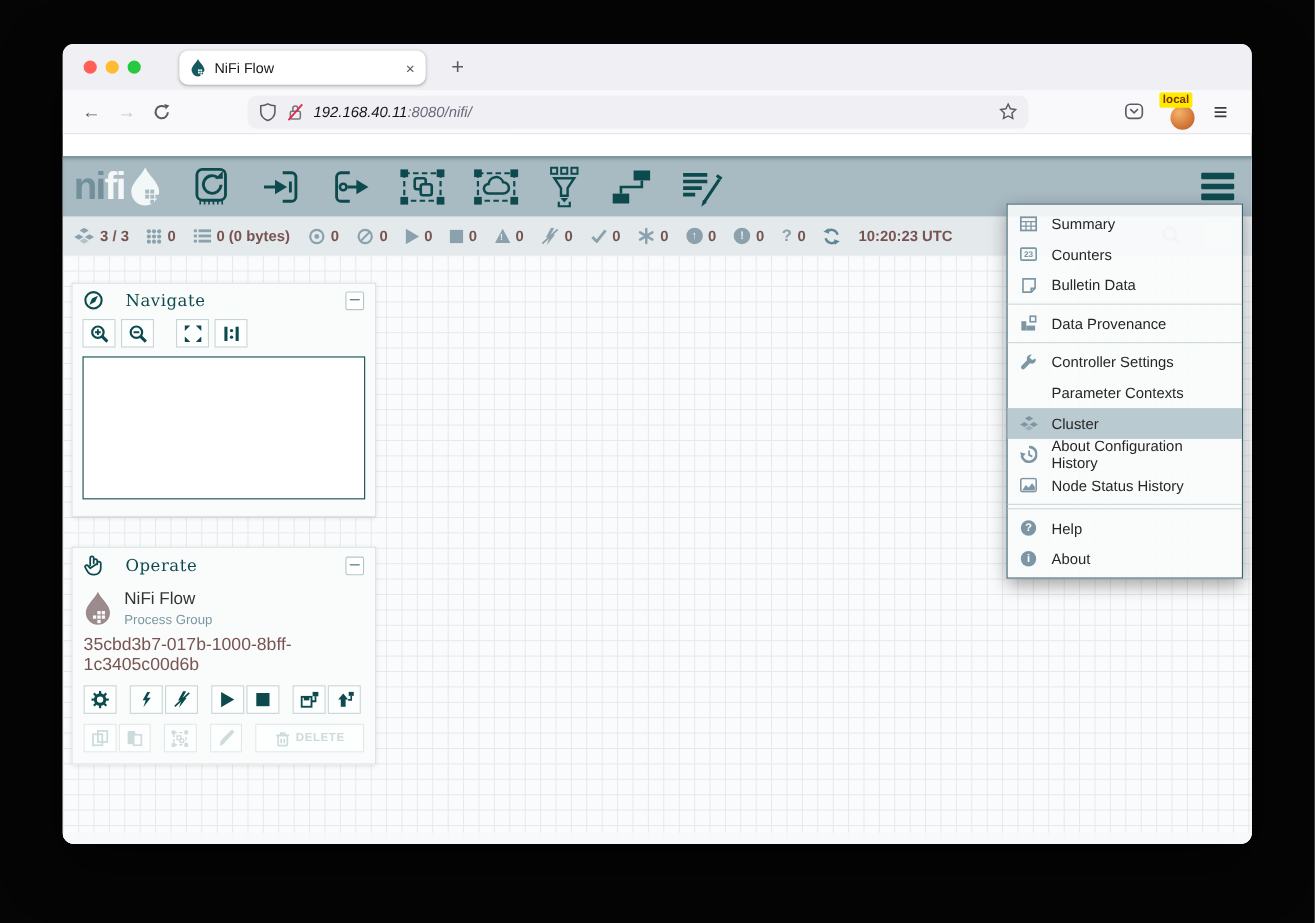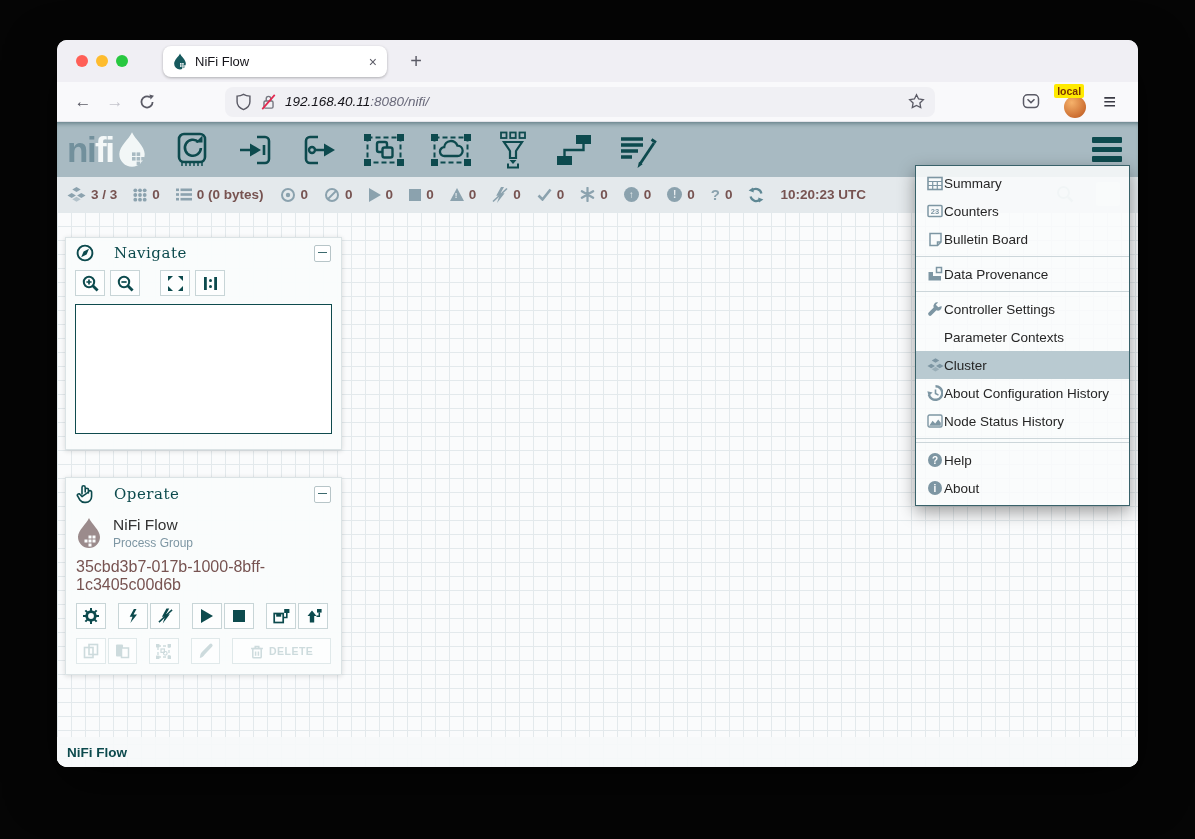--- a/index.html
+++ b/index.html
@@ -19,21 +19,21 @@
   .urlbar{margin-left:62px;width:710px;height:30px;background:#f0f0f4;border-radius:8px;display:flex;align-items:center;padding:0 10px;gap:8px;box-sizing:border-box;font-style:italic;}
   .urltext{font-size:13.5px;color:#15141a;}
   .urltext .dim{color:#69697a;}
   .spacer{flex:1;}
   .avatar{position:relative;width:28px;height:32px;margin-left:14px;}
   .avatar .face{position:absolute;left:3px;bottom:0;width:22px;height:22px;border-radius:50%;background:radial-gradient(circle at 35% 30%,#f6b26b,#cd6f32 70%,#a85522);}
   .avatar .badge{position:absolute;left:-7px;top:-2px;background:#ffea00;color:#7a3300;font:700 10.5px/14px "Liberation Sans",sans-serif;padding:0 3px;border-radius:2px;}
   .hamb-ff{margin:0 12px 0 14px;font-size:22px;color:#3a3a44;cursor:pointer;}
   
   .nifi{position:relative;height:645px;background:#fafbfc;}
-  .nf-toolbar{height:55px;background:#a8bac2;display:flex;align-items:center;padding-left:10px;gap:25px;box-shadow:inset 0 4px 5px -3px rgba(15,55,60,.55);box-sizing:border-box;}
+  .nf-toolbar{height:55px;background:#a8bac2;display:flex;align-items:center;padding-left:10px;gap:25px;box-shadow:inset 0 4px 5px -3px rgba(15,55,60,.55);box-sizing:border-box;margin-top:20px;}
   .logo{display:flex;align-items:center;cursor:default;}
   .logo .ltxt{font-size:35px;font-weight:800;letter-spacing:-1.5px;line-height:1;}
   .logo .ni{color:#72909c;} .logo .fi{color:#f4f8f8;}
   .tb-icn{color:#0d4a4e;display:flex;cursor:grab;}
   .nf-hamburger{margin-left:auto;margin-right:16px;display:flex;flex-direction:column;gap:4px;cursor:pointer;}
   .nf-hamburger i{display:block;width:30px;height:5.5px;background:#0d4a4e;border-radius:1px;}
   .statusbar{height:35px;background:#e4e9ec;display:flex;align-items:center;padding:0 10px;gap:16px;font-weight:700;font-size:13.5px;color:#775351;position:relative;box-sizing:border-box;}
   .sitem{display:flex;align-items:center;gap:5px;color:#775351;}
   .sic{color:#8ba2ae;display:flex;align-items:center;}
   .play{width:0;height:0;border-left:12px solid #8ba2ae;border-top:7px solid transparent;border-bottom:7px solid transparent;}
@@ -61,21 +61,21 @@
   .pgrow{display:flex;align-items:center;gap:11px;padding:8px 10px 0;}
   .pgname{font-size:15.5px;color:#333;}
   .pgtype{font-size:12px;color:#7d96a3;margin-top:2px;}
   .pgid{font-size:16px;color:#775351;padding:8px 10px 0;}
   .oprow{display:flex;gap:2px;padding:9px 10px 0;align-items:center;}
   .oprow .grp-gap{width:8px;}
   .btn.wide{width:100px;gap:5px;font:700 10.5px/1 "Liberation Sans",sans-serif;letter-spacing:.5px;justify-content:center;}
   .breadcrumb{position:absolute;left:0;right:0;bottom:0;height:30px;background:rgba(246,249,250,.93);display:flex;align-items:center;padding-left:10px;font-weight:700;font-size:13.5px;color:#0c4a4d;}
   
   .gmenu{position:absolute;left:858px;top:43px;width:215px;background:rgba(249,251,251,.87);border:1px solid #39626a;box-shadow:0 6px 16px rgba(0,0,0,.38);z-index:50;padding:3px 0;box-sizing:border-box;}
-  .mitem{height:28px;display:flex;align-items:center;padding:0 10px;gap:0;font-size:13.5px;color:#262626;cursor:pointer;}
+  .mitem{height:28px;display:flex;align-items:center;padding:0 10px;gap:12px;font-size:13.5px;color:#262626;cursor:pointer;}
   .mitem.sel{background:#b9cad1;}
   .mico{width:18px;display:flex;justify-content:center;color:#7d96a3;}
   .mcirc{width:14px;height:14px;border-radius:50%;background:#7d96a3;color:#fff;display:flex;align-items:center;justify-content:center;font-size:10px;font-weight:700;}
   .msep{height:1px;background:#ccd6da;margin:3px 0;}
   svg{display:block;}
 </style>
 </head>
 <body>
 
 <div class="window">
@@ -595,21 +595,21 @@
           </span>
         <span>Counters</span>
       </div>
       <div class="mitem">
         <span class="mico">
             <svg width="15" height="15" viewBox="0 0 15 15" fill="none" stroke="currentColor" stroke-width="1.5">
               <path d="M2 1.5 h11 v8.5 l-3.5 3.5 h-7.5 z"></path>
               <path d="M13 10 h-3.5 v3.5"></path>
             </svg>
           </span>
-        <span>Bulletin Board</span>
+        <span>Bulletin Data</span>
       </div>
       <div class="msep"></div>
       <div class="mitem">
         <span class="mico">
             <svg width="16" height="16" viewBox="0 0 16 16">
               <rect x="1.5" y="6" width="4.5" height="8.5" fill="currentColor"></rect>
               <rect x="6" y="10" width="8" height="4.5" fill="currentColor"></rect>
               <rect x="9.5" y="1.5" width="5" height="5" fill="none" stroke="currentColor" stroke-width="1.5"></rect>
             </svg>
           </span>

